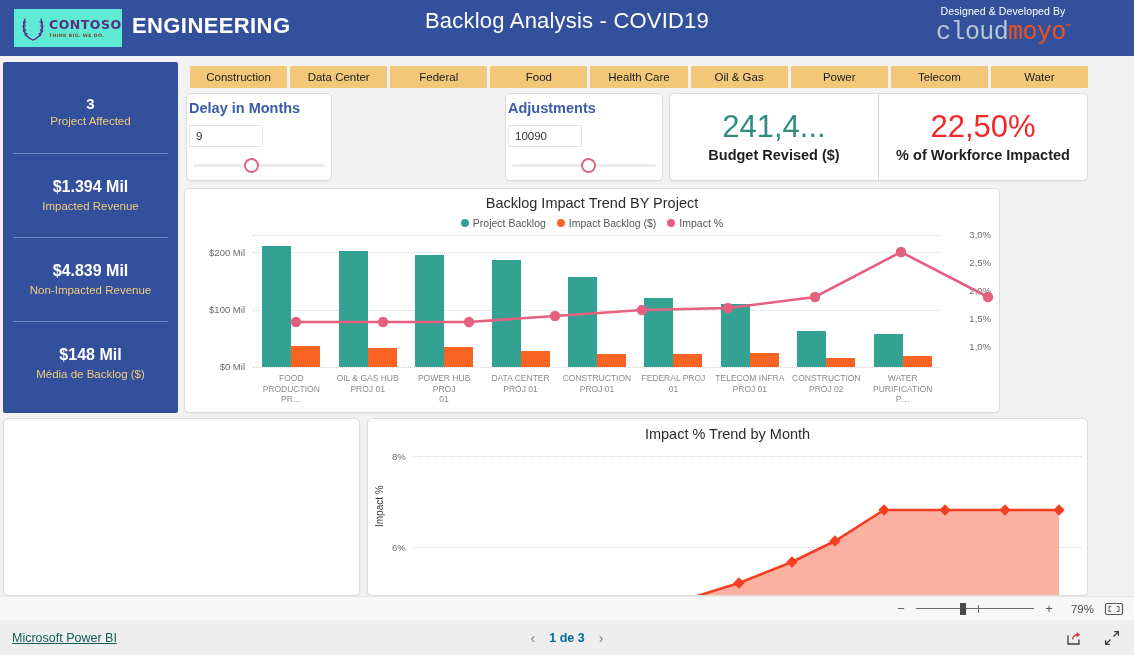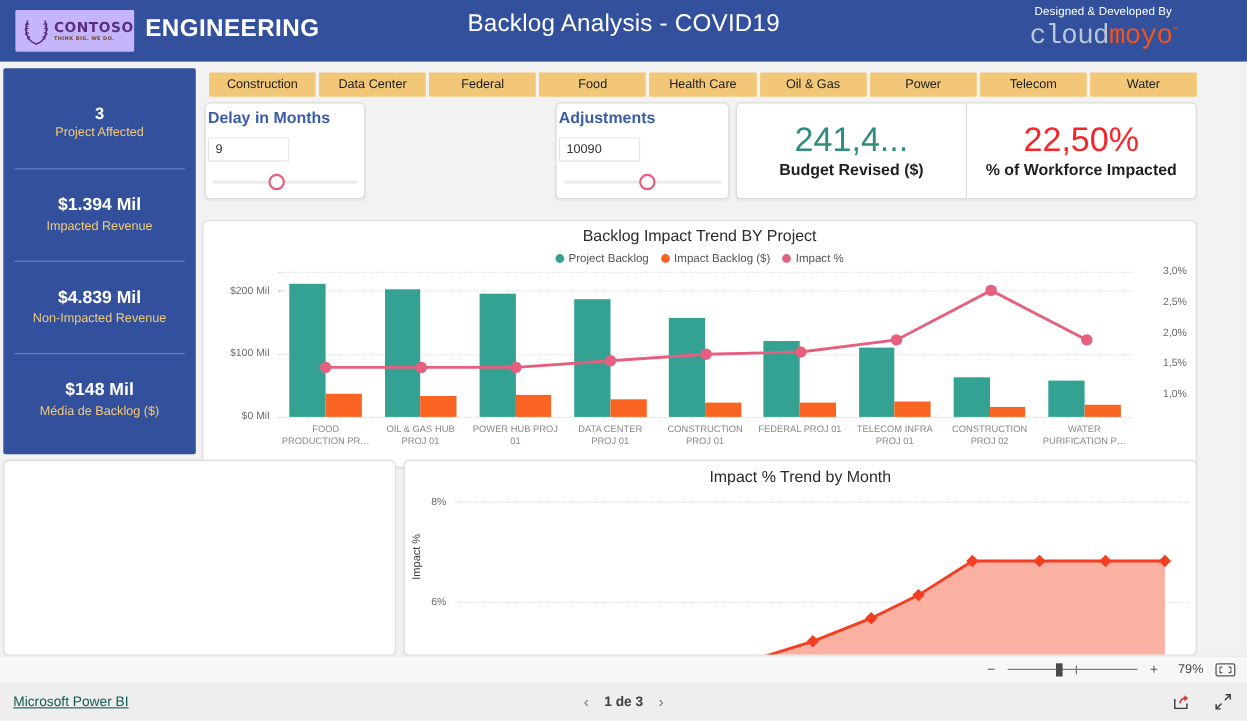--- a/index.html
+++ b/index.html
@@ -11,21 +11,21 @@
   }
   #app { position: relative; width: 1134px; height: 655px; background: #f2f2f2; }
 
   
   .header {
     position: absolute; left: 0; top: 0; width: 1134px; height: 56px;
     background: #32509b;
   }
   .logo-box {
     position: absolute; left: 14px; top: 9px; width: 108px; height: 38px;
-    background: #c4b5fd; border-radius: 1px;
+    background: #5eead4; border-radius: 1px;
     display: flex; align-items: center; padding-left: 4px;
   }
   .logo-wreath { width: 30px; height: 30px; flex: 0 0 30px; position: relative; }
   .logo-txt { display: flex; flex-direction: column; justify-content: center; margin-left: 1px; }
   .logo-name {
     font-family: "DejaVu Sans", sans-serif;
     font-size: 12.5px; font-weight: 700; letter-spacing: 0.5px;
     color: #5b2d82; line-height: 1.05;
   }
   .logo-tag {
@@ -99,21 +99,21 @@
   .bigkpi { top: 93px; left: 669px; width: 419px; height: 88px; display: flex; }
   .bigkpi-cell { flex: 1; display: flex; flex-direction: column; align-items: center; justify-content: center; }
   .bigkpi-cell + .bigkpi-cell { border-left: 1px solid #d8d8d8; }
   .bigkpi-num { font-size: 31px; line-height: 1.05; font-weight: 400; }
   .bigkpi-num.teal { color: #2f8c7e; }
   .bigkpi-num.red { color: #f5262a; }
   .bigkpi-cap { font-size: 14.5px; font-weight: 700; color: #1f1f1f; margin-top: 3px; }
 
   
   .chart-card { border-radius: 5px; }
-  #combo-chart { left: 184px; top: 200px; width: 904px; height: 225px; }
+  #combo-chart { left: 184px; top: 188px; width: 816px; height: 225px; }
   .chart-title { text-align: center; font-size: 14.5px; color: #2b2b2b; padding-top: 6px; }
   .legend { display: flex; justify-content: center; gap: 11px; margin-top: 6px; text-align: center; }
   .legend-item { display: flex; align-items: center; gap: 4px; font-size: 10.5px; color: #555; }
   .dot { width: 8px; height: 8px; border-radius: 50%; display: inline-block; }
 
   .plot { position: relative; margin: 6px 0 0 0; height: 132px; }
   .ytick { position: absolute; font-size: 9.5px; color: #6b6b6b; white-space: nowrap; }
   .ytick-l { right: auto; text-align: right; width: 58px; }
   .gridline {
     position: absolute; left: 68px; right: 58px; height: 0;
@@ -157,21 +157,21 @@
   .footer {
     position: absolute; left: 0; top: 620px; width: 1134px; height: 35px;
     background: #eeeeee; display: flex; align-items: center;
   }
   .footer-link {
     position: absolute; left: 12px; font-size: 12.5px; color: #115c51;
     text-decoration: underline; cursor: pointer;
   }
   .pager { position: absolute; left: 0; width: 1134px; display: flex; align-items: center; justify-content: center; gap: 14px; }
   .pager-arrow { font-size: 14px; color: #7a7a7a; cursor: pointer; }
-  .pager-text { font-size: 12.5px; color: #404040; font-weight: 700; }
+  .pager-text { font-size: 12.5px; color: #0369a1; font-weight: 700; }
   .footer-icons { position: absolute; right: 14px; display: flex; gap: 22px; align-items: center; }
   .ficon { width: 16px; height: 16px; cursor: pointer; }
 </style>
 </head>
 <body>
 
 <div id="app">
 
   <div class="header">
     <div class="logo-box">

